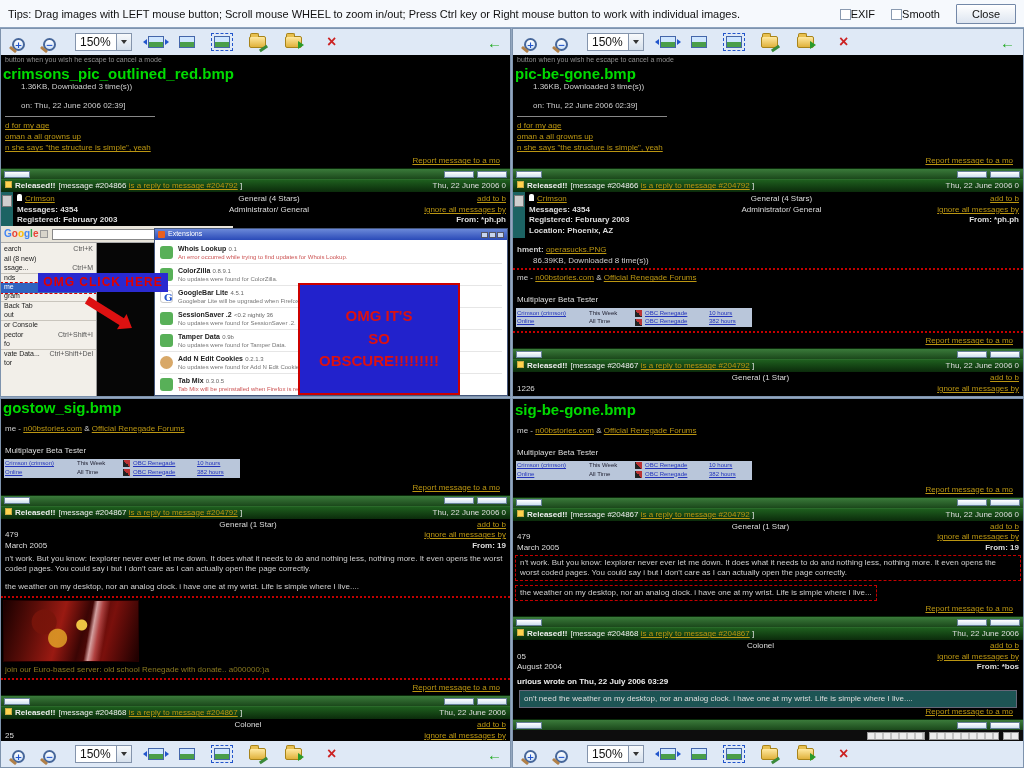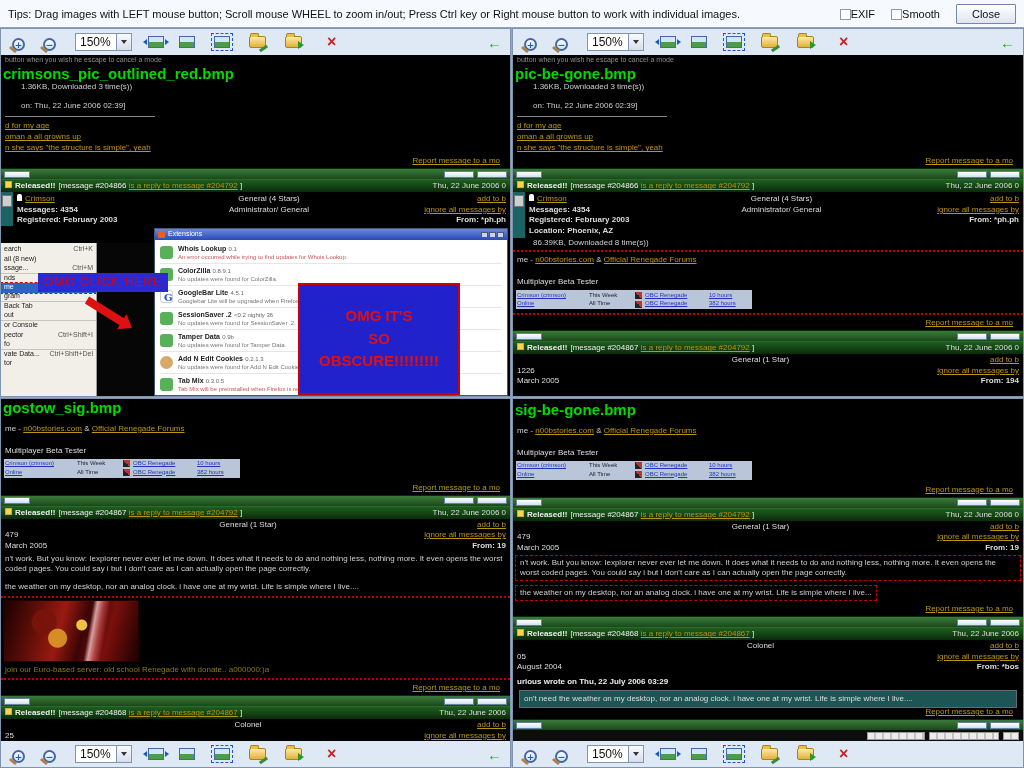--- a/index.html
+++ b/index.html
@@ -98,21 +98,21 @@
 .ext-list{flex:1;overflow:hidden;padding:2px 5px}
 .ext{display:flex;gap:5px;height:22px;border-bottom:1px solid #e6e6e6;align-items:center;cursor:pointer}
 .ext-icon{width:13px;height:13px;background:#58b058;border-radius:3px;flex:none;position:relative}
 .ext-list .ext:nth-of-type(3) .ext-icon{background:#fff;border:1px solid #ccc}
 .ext-list .ext:nth-of-type(3) .ext-icon::before{content:"G";position:absolute;left:3px;top:1px;font:bold 10px "DejaVu Serif",serif;color:#2255cc}
 .ext-list .ext:nth-of-type(6) .ext-icon{background:#d8a868;border-radius:50%}
 .ext-name{font-weight:bold;font-size:7px;color:#222}
 .ext-ver{font-size:6px;color:#666}
 .ext-status{font-size:6px;color:#777;line-height:1.15}
 .ext-list .ext:nth-of-type(1) .ext-status,.ext-list .ext:nth-of-type(7) .ext-status{color:#cc5555}
-.omg-click{position:absolute;left:37px;top:47px;width:130px;height:19px;background:#2a2ad0;color:#e00000;font-weight:normal;font-size:12px;display:flex;align-items:center;justify-content:center;letter-spacing:1px;white-space:nowrap}
+.omg-click{position:absolute;left:37px;top:47px;width:130px;height:19px;background:#2a2ad0;color:#e00000;font-weight:bold;font-size:12px;display:flex;align-items:center;justify-content:center;letter-spacing:1px;white-space:nowrap}
 .arrow{position:absolute;left:86px;top:70px;width:42px;height:8px;background:#dd1111;transform:rotate(32deg);transform-origin:left center}
 .arrow::after{content:"";position:absolute;right:-11px;top:-5px;border-left:12px solid #dd1111;border-top:9px solid transparent;border-bottom:9px solid transparent}
 .omg-obscure{position:absolute;left:297px;top:57px;width:162px;height:112px;background:#2222cc;border:2px solid #cc0000;color:#dd1111;font-weight:bold;font-size:15px;display:flex;flex-direction:column;align-items:center;justify-content:center;line-height:1.5;text-align:center}
 
 .sigimg{width:136px;height:62px;margin:2px 0 2px 2px;border:1px solid #200;background:
  radial-gradient(circle at 58% 40%,rgba(245,205,70,.95) 0 5px,rgba(245,205,70,0) 6px),
  radial-gradient(circle at 40% 62%,rgba(230,170,40,.8) 0 9px,rgba(230,170,40,0) 10px),
  radial-gradient(circle at 30% 35%,rgba(120,20,10,.9) 0 12px,rgba(120,20,10,0) 13px),
  linear-gradient(100deg,transparent 62%,rgba(255,210,210,.75) 65%,rgba(255,120,120,.5) 69%,transparent 74%),
  linear-gradient(105deg,#1a0000 0%,#5a0d08 22%,#9a1a12 42%,#3a0504 58%,#7a100c 76%,#1c0000 100%)}
@@ -191,20 +191,25 @@
       <span class="c">Administrator/ General</span>
       <a class="flink r">ignore all messages by</a>
       <span class="b">Registered: February 2003</span>
       <span></span>
       <span class="r b">From: *ph.ph</span>
       <span class="b">Location: Phoenix, AZ</span>
     </div>
     <div class="dotsep"></div>
 
     <div class="shot">
+      <div class="gbar">
+        <span class="glogo"><span class="l1">G</span><span class="l2">o</span><span class="l3">o</span><span class="l4">g</span><span class="l5">l</span><span class="l6">e</span></span>
+        <span class="gdd"></span>
+        <span class="ginput"></span>
+      </div>
       <div class="menu">
 
           <div class="mi">
             <span class="mi-label">earch</span>
             <span class="mi-key">Ctrl+K</span>
           </div>
 
           <div class="mi">
             <span class="mi-label">ail (8 new)</span>
             <span class="mi-key"></span>
@@ -395,20 +400,21 @@
       <span class="c">General (4 Stars)</span>
       <a class="flink r">add to b</a>
       <span class="b">Messages: 4354</span>
       <span class="c">Administrator/ General</span>
       <a class="flink r">ignore all messages by</a>
       <span class="b">Registered: February 2003</span>
       <span></span>
       <span class="r b">From: *ph.ph</span>
       <span class="b">Location: Phoenix, AZ</span>
     </div>
+    <div class="fline" style="margin-top:6px"><span class="b">hment:</span> <a class="flink">operasucks.PNG</a></div>
     <div class="small">86.39KB, Downloaded 8 time(s))</div>
     <div class="dotsep"></div>
     <div class="fline"><span>me -</span> <a class="flink">n00bstories.com</a> <span>&amp;</span> <a class="flink">Official Renegade Forums</a></div>
     <div class="beta">Multiplayer Beta Tester</div>
     <div class="stats">
       
     
         <div class="srow">
           <span class="sname">Crimson (crimson)</span>
           <span class="speriod">This Week</span>

